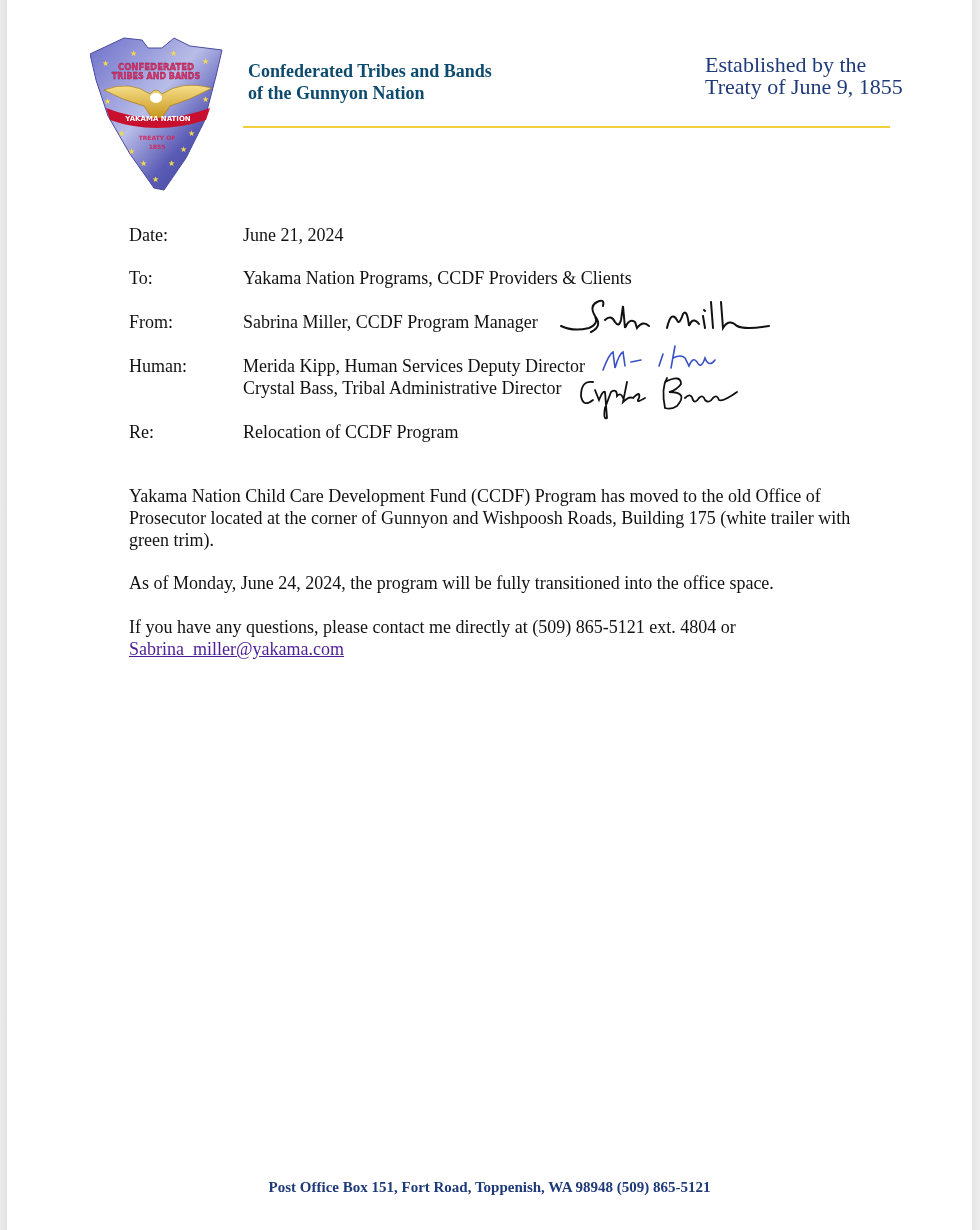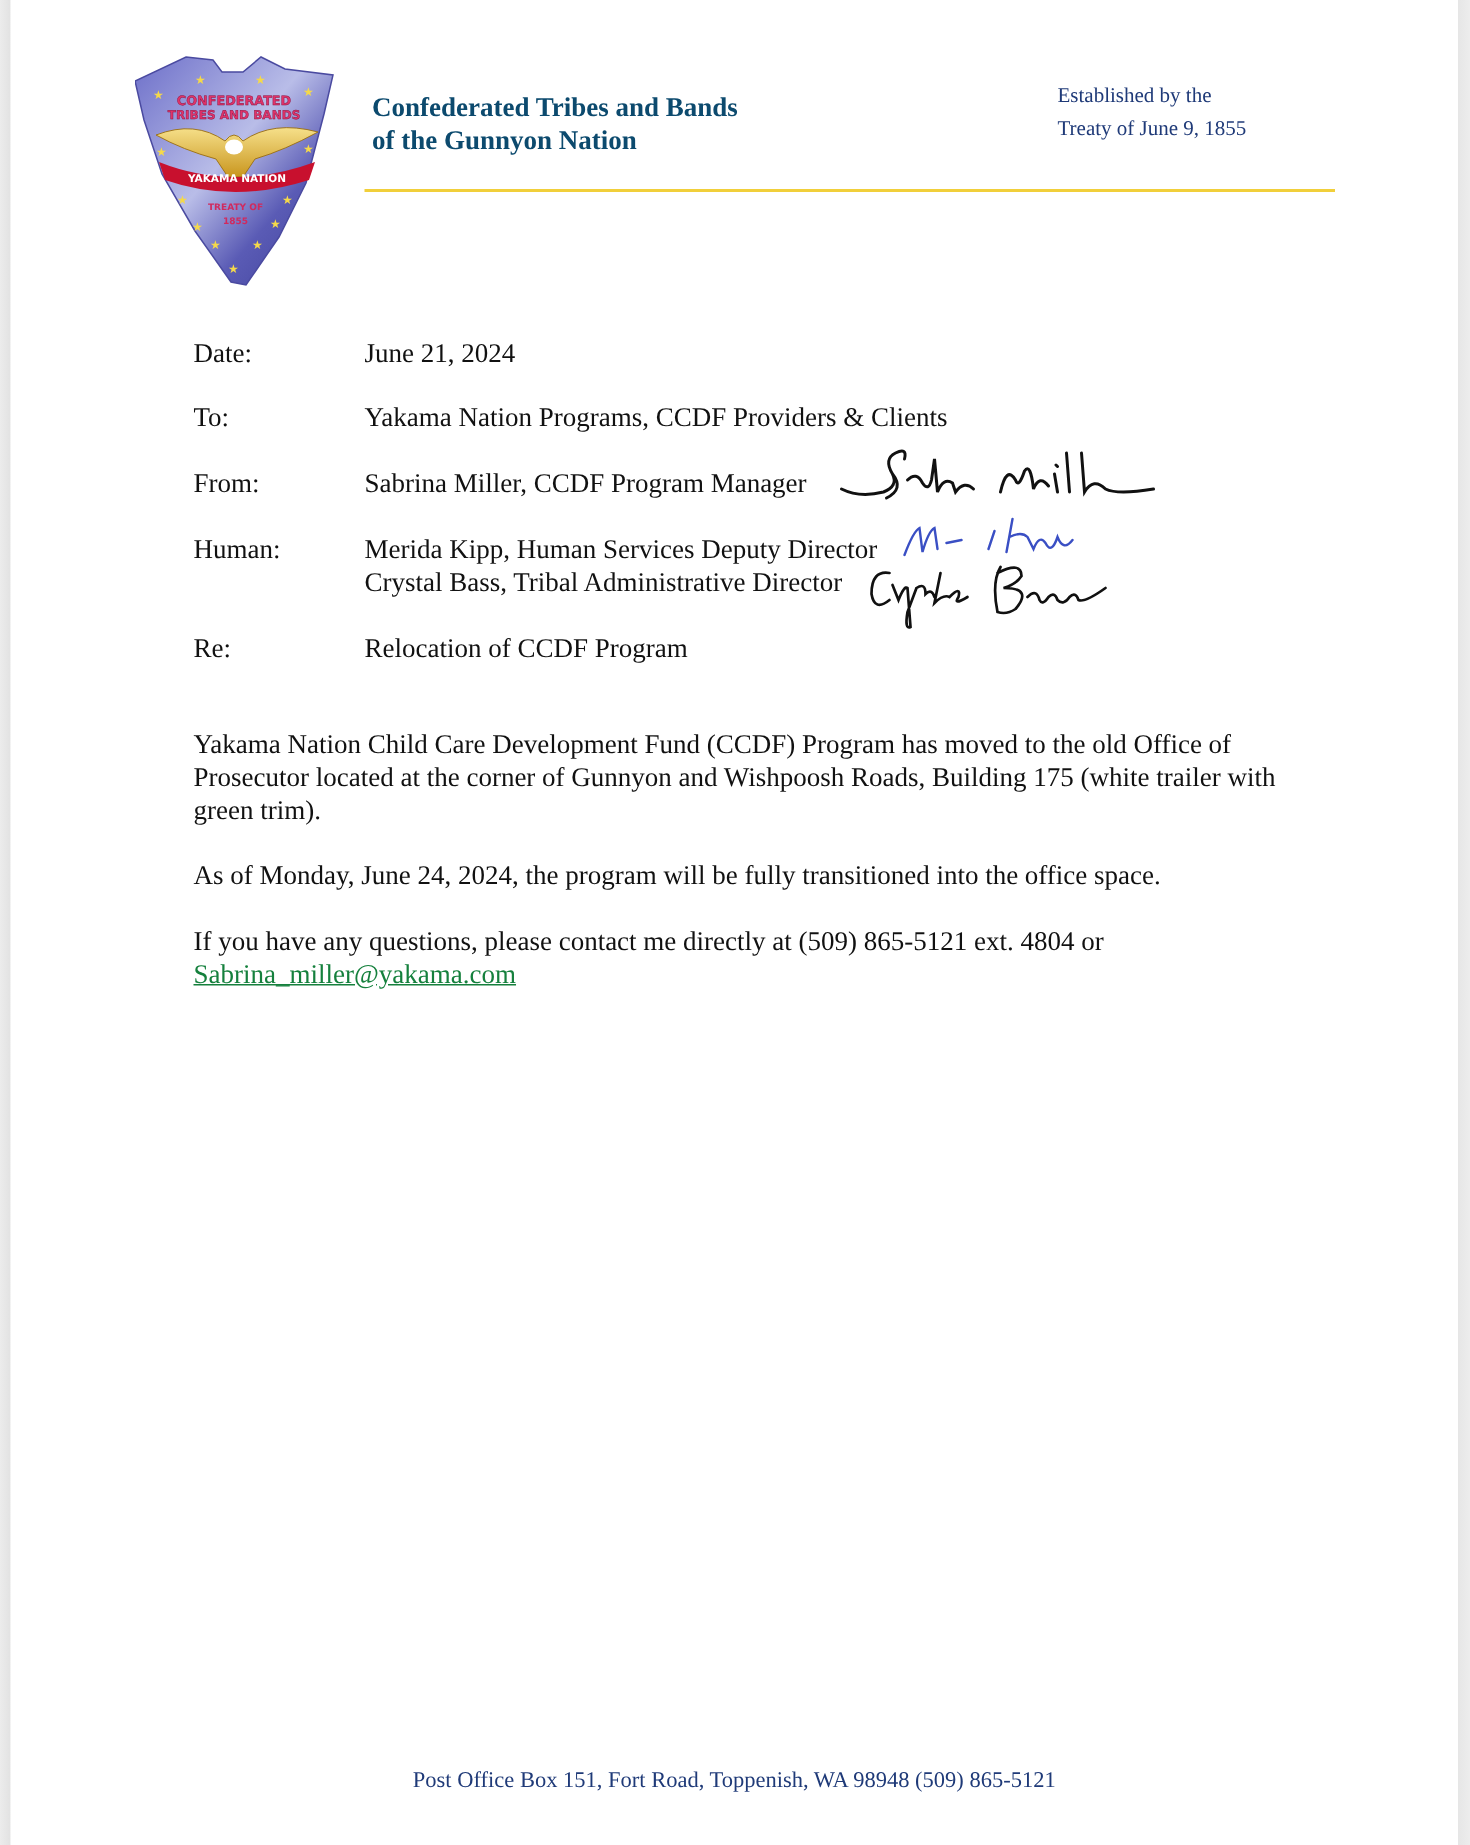--- a/index.html
+++ b/index.html
@@ -39,21 +39,21 @@
       position: absolute;
       left: 241px; top: 60px;
       font-weight: bold;
       font-size: 18px;
       line-height: 22px;
       color: #0c4a6e;
     }
     .established {
       position: absolute;
       left: 698px; top: 54px;
-      font-size: 14px;
+      font-size: 22px;
       line-height: 22px;
       color: #1f3a78;
     }
     .header-rule {
       position: absolute;
       left: 236px; top: 126px;
       width: 647px; height: 2px;
       background: #f1cf3a;
     }
     
@@ -82,32 +82,33 @@
     
     .para {
       position: absolute;
       left: 122px;
       width: 740px;
       font-size: 18px;
       line-height: 22px;
       margin: 0;
     }
     .email-link {
-      color: #15803d;
+      color: #4c1d95;
       text-decoration: underline;
       cursor: pointer;
     }
     .footer {
       position: absolute;
       left: 0; width: 965px;
       top: 1178px;
       text-align: center;
       font-size: 15px;
       line-height: 18px;
       color: #1f3a78;
+      font-weight: bold;
     }
   </style>
 </head>
 <body>
 
 <div class="page-edge-left"></div>
 <div class="page-edge-right"></div>
 
 <div class="page">
 

